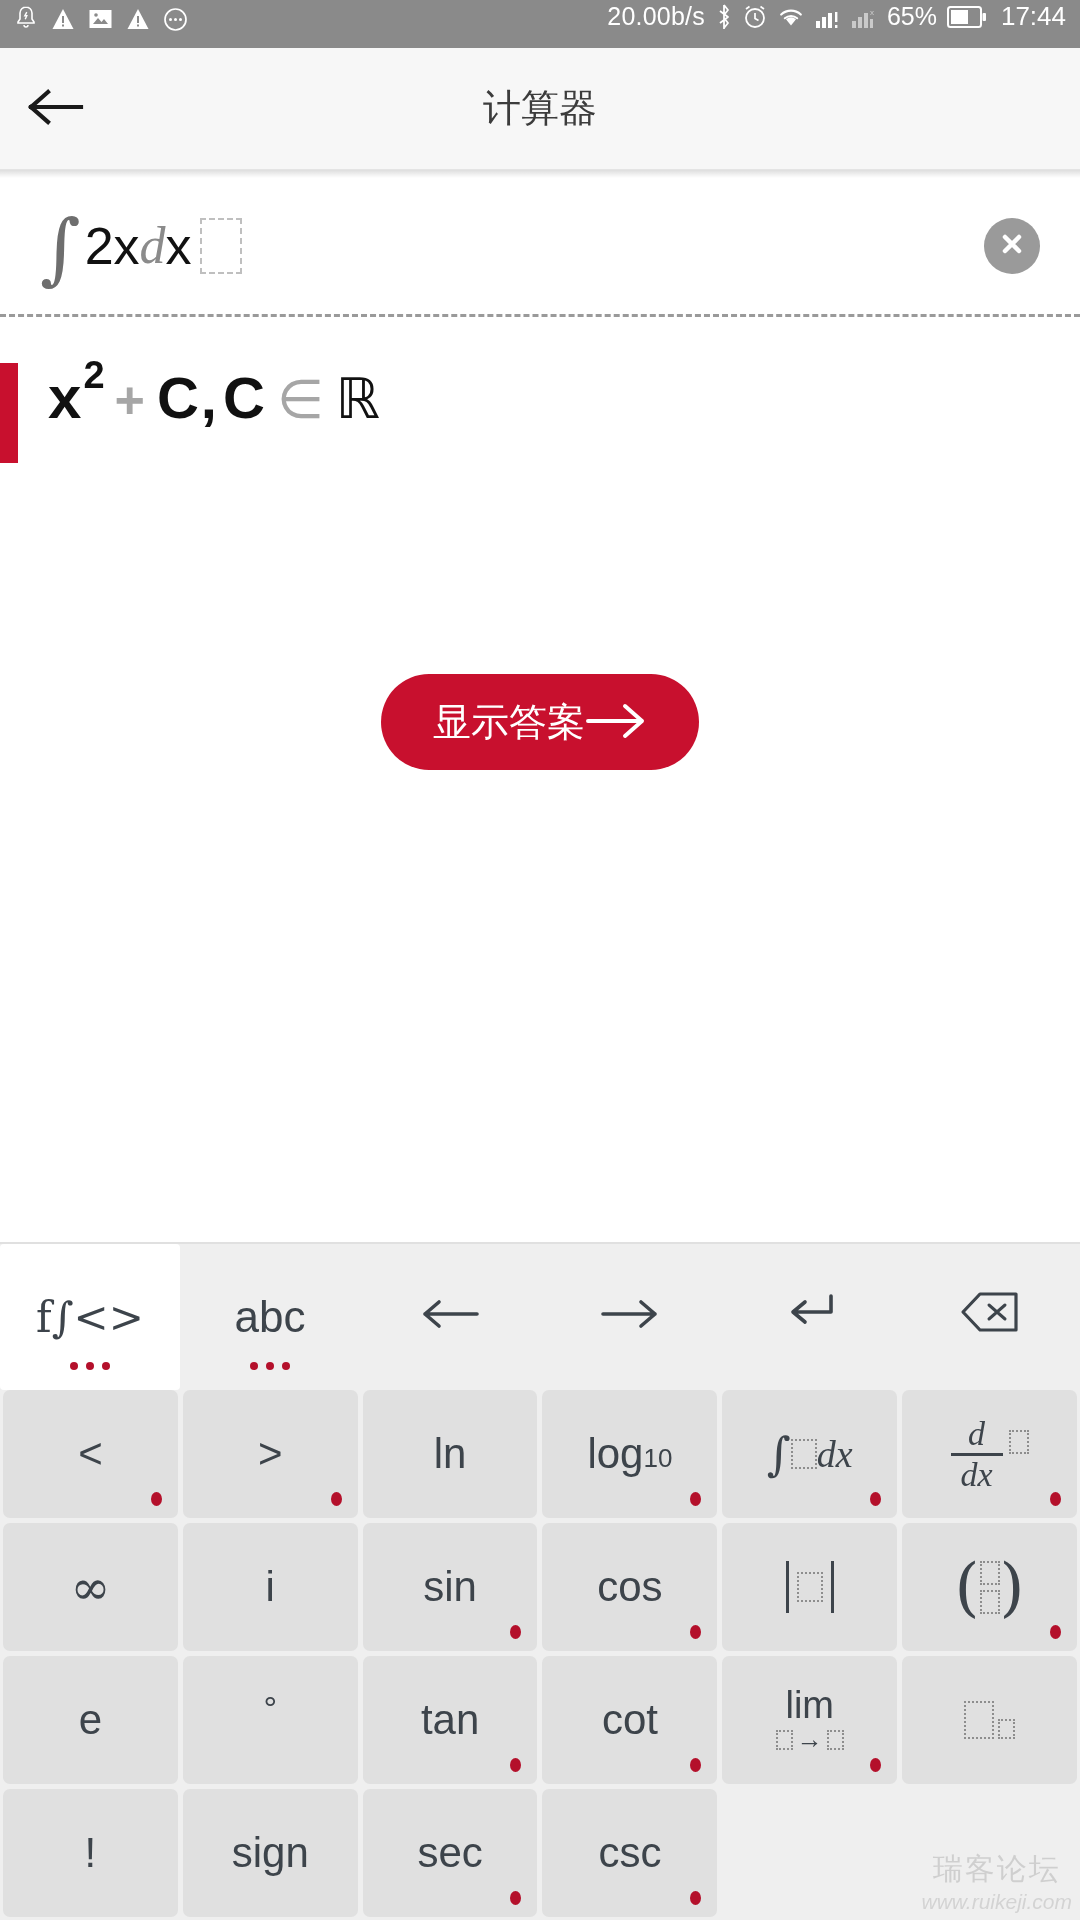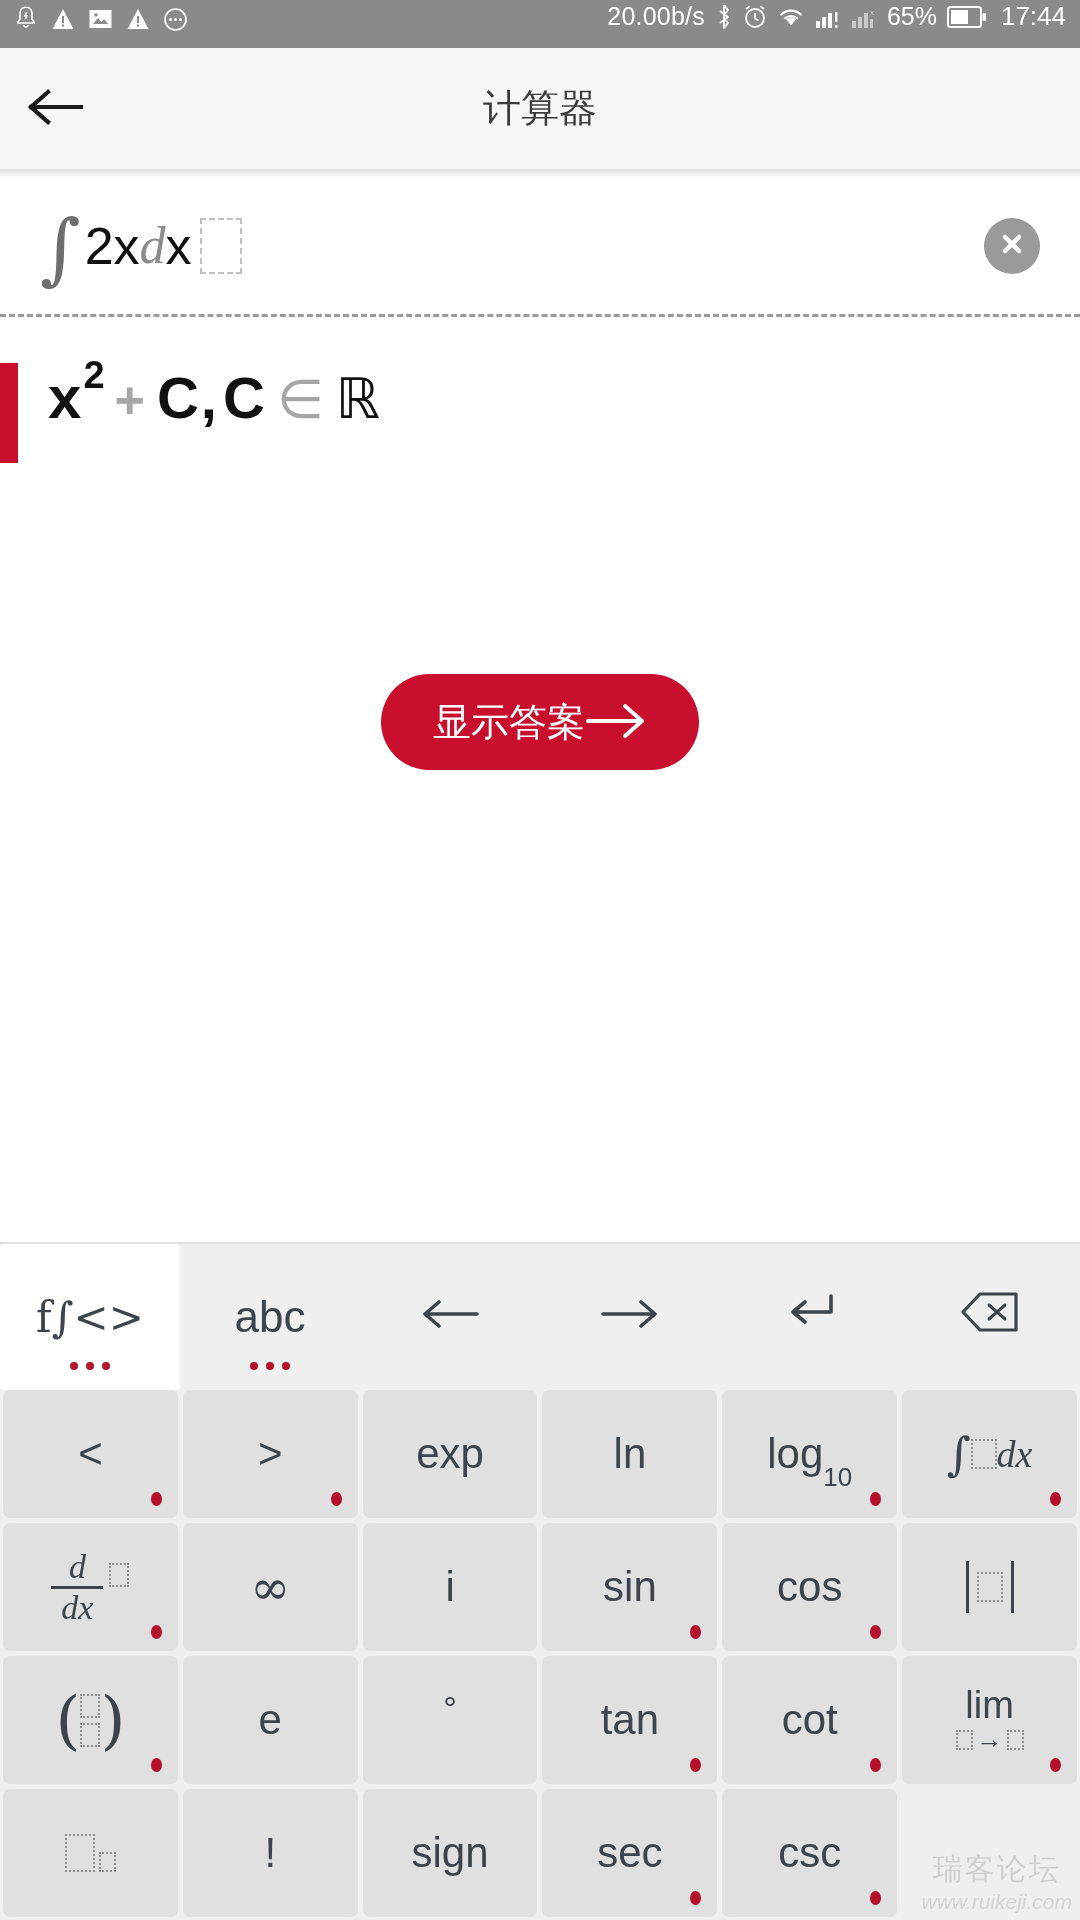--- a/index.html
+++ b/index.html
@@ -194,21 +194,21 @@
     font-size: 42px;
     cursor: pointer;
     overflow: hidden;
   }
   .key .dot {
     position: absolute; right: 16px; bottom: 12px;
     width: 11px; height: 14px; border-radius: 50%;
     background: #b4102b;
   }
   .key-lbl { font-family:"Liberation Sans", sans-serif; font-size: 42px; line-height:1; }
-  .sub { font-size: 26px; vertical-align: sub; position: relative; top: 23px; }
+  .sub { font-size: 26px; vertical-align: sub; position: relative; top: 4px; }
   .ph {
     display: inline-block;
     width: 26px; height: 30px;
     border: 2px dotted #8d8d8d;
     vertical-align: middle;
   }
   .ph.sm { width: 20px; height: 24px; }
   .ph.tiny { width: 17px; height: 20px; }
   .kglyph { font-family:"DejaVu Serif", serif; }
   .italic { font-style: italic; font-family:"Liberation Serif", serif; }
@@ -446,23 +446,20 @@
 
     <div class="key">
       <span class="key-lbl">&lt;</span>
       <span class="dot"></span>
     </div>
     <div class="key">
       <span class="key-lbl">&gt;</span>
       <span class="dot"></span>
     </div>
     <div class="key">
-      <span class="key-lbl">exp</span>
-    </div>
-    <div class="key">
       <span class="key-lbl">ln</span>
     </div>
     <div class="key">
       <span class="key-lbl">log</span>
         <span class="sub">10</span>
       <span class="dot"></span>
     </div>
 
     <div class="key">
       <span class="kglyph" style="font-size:46px;">∫</span>

